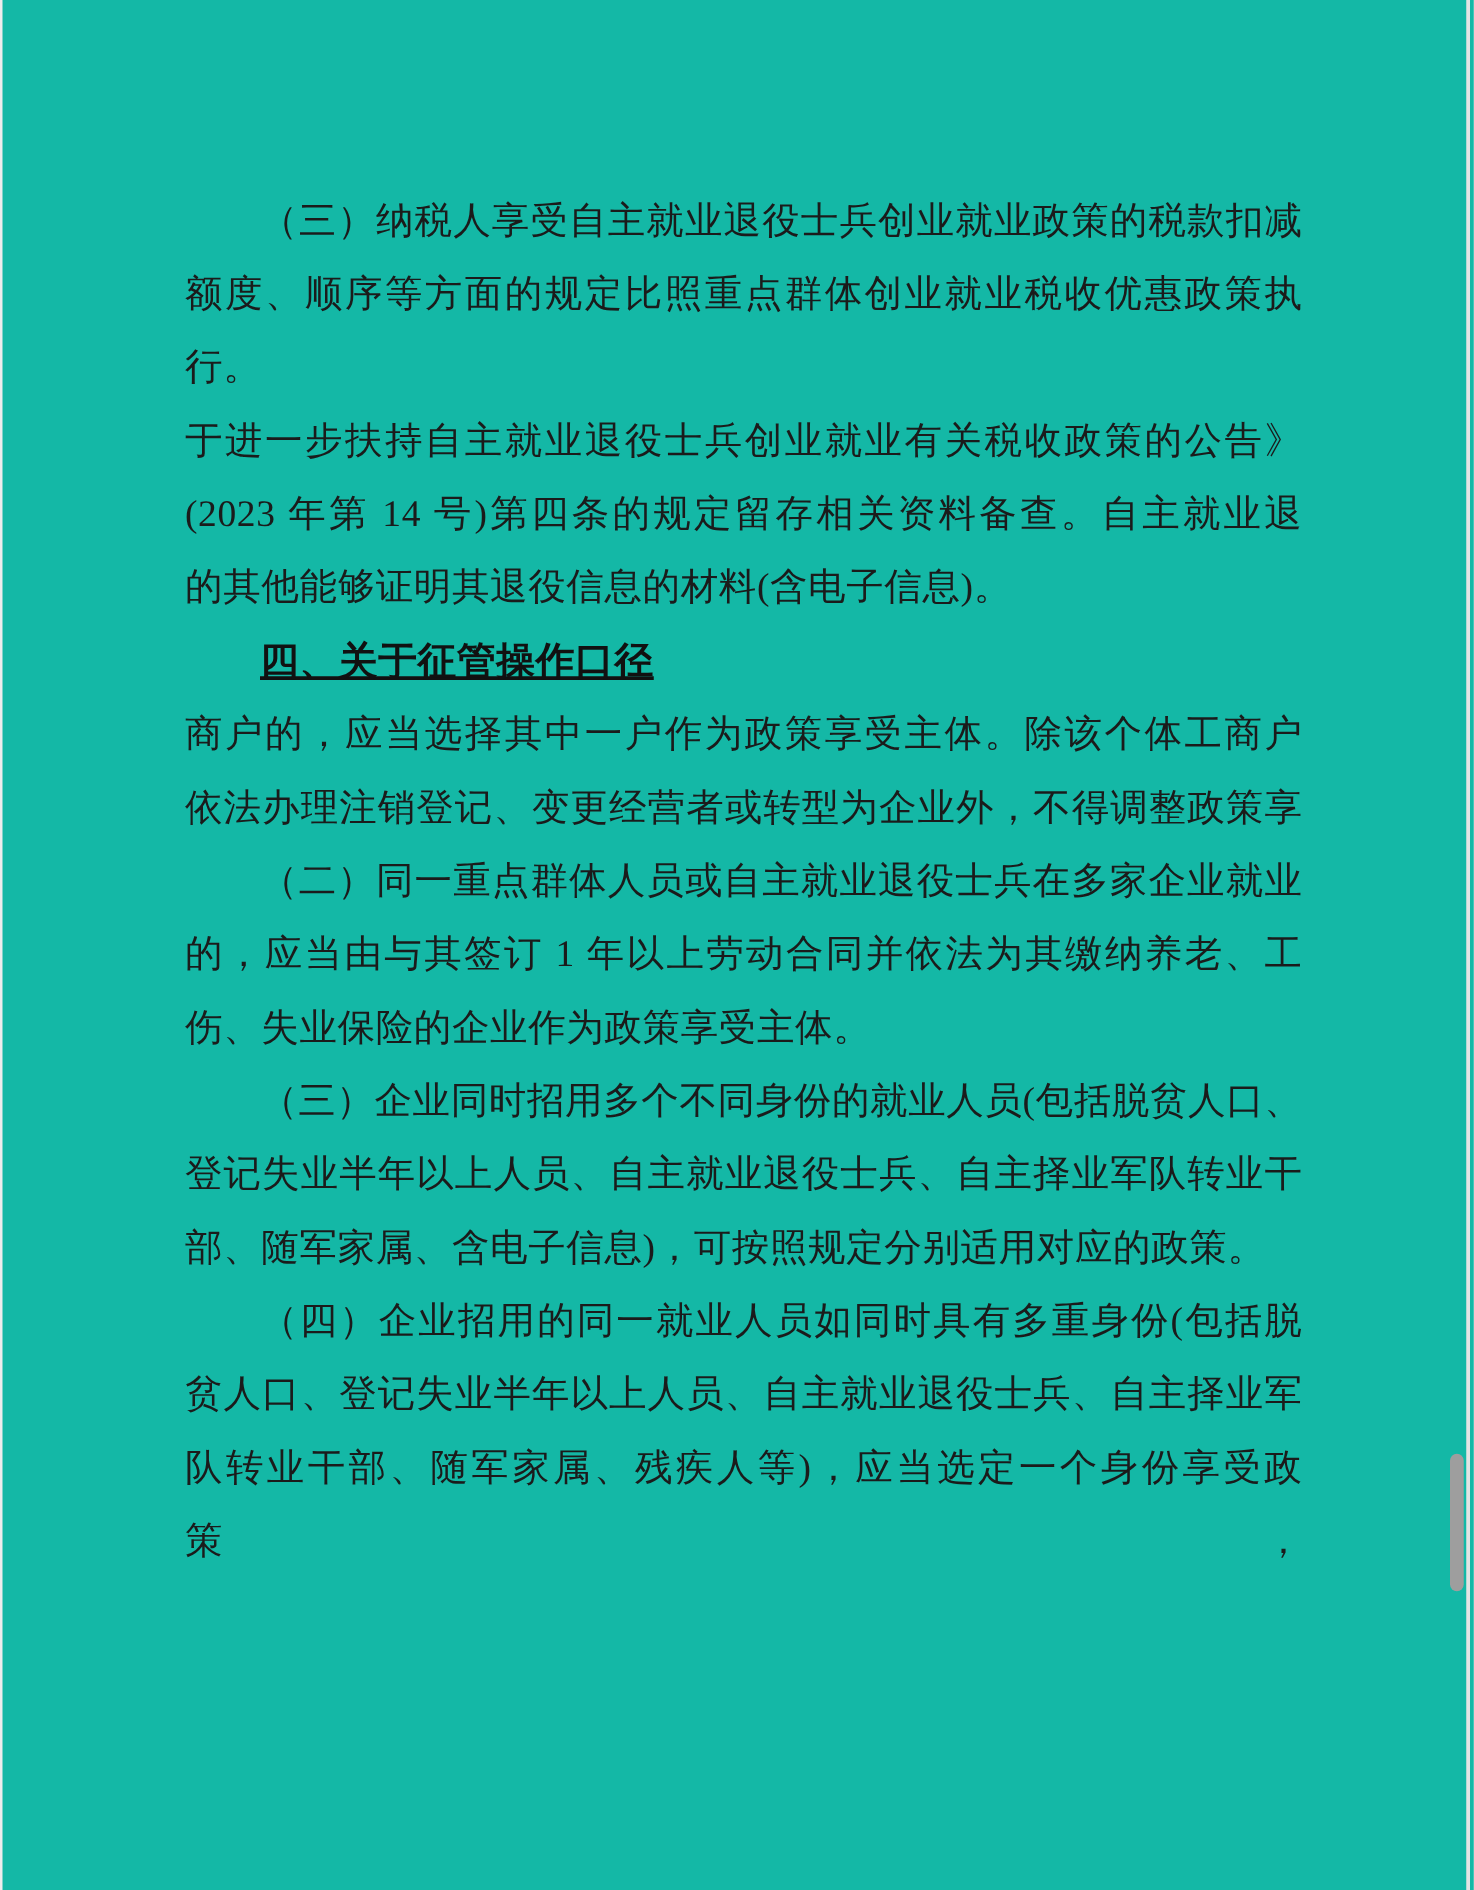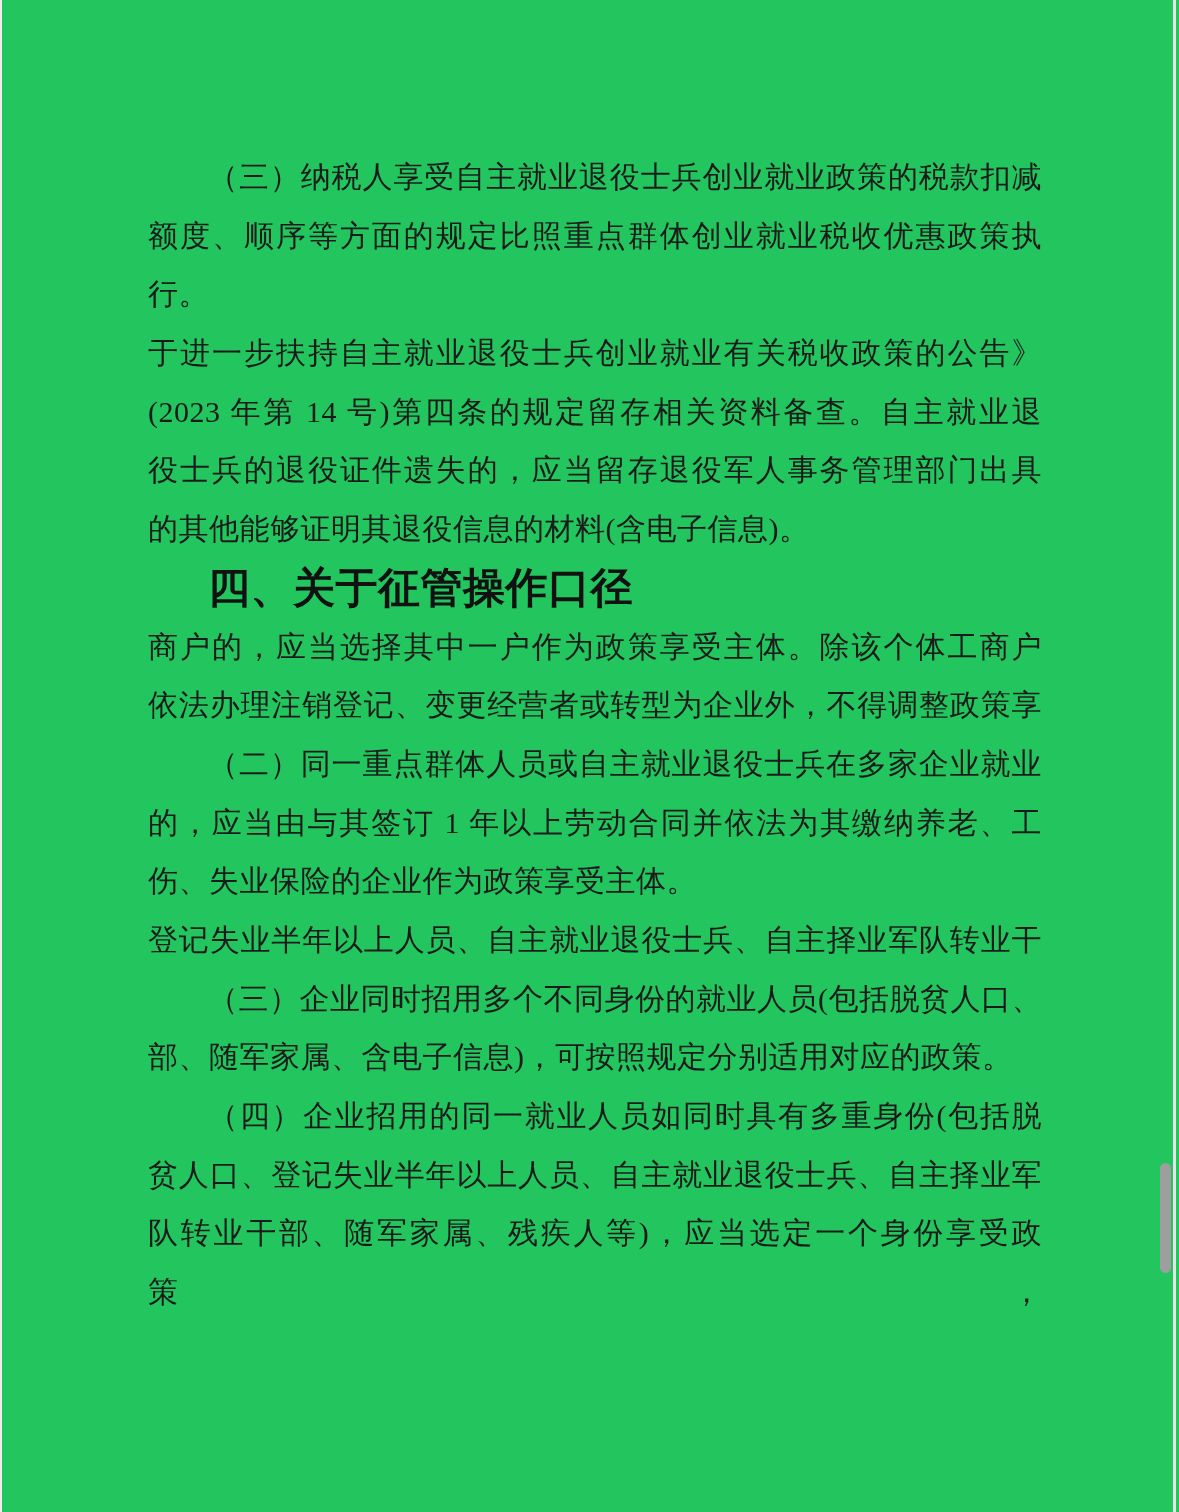--- a/index.html
+++ b/index.html
@@ -36,22 +36,23 @@
   .line.just {
     text-align-last: justify;
     white-space: normal;
   }
   .line.indent {
     padding-left: 60px;
   }
   .line.heading {
     font-family: "Liberation Sans", "DejaVu Sans", sans-serif;
     font-weight: 700;
-    font-size: 42px;
+    font-size: 31px;
     color: #111111;
+    text-decoration: underline;
   }
   .edge-left {
     position: absolute;
     left: 0; top: 0;
     width: 2px; height: 1512px;
   }
   .edge-right {
     position: absolute;
     left: 1173px; top: 0;
     width: 3px; height: 1512px;
@@ -61,37 +62,36 @@
     left: 1160px;
     top: 1163px;
     width: 11px;
     height: 110px;
     border-radius: 6px;
   }
 </style>
 </head>
 <body>
 
-<div class="page" style="background: #22c55e;">
+<div class="page" style="background: #14b8a6;">
   <div class="text-body" style="color: rgb(27, 27, 27);">
       <div class="line indent just">（三）纳税人享受自主就业退役士兵创业就业政策的税款扣减</div>
       <div class="line just">额度、顺序等方面的规定比照重点群体创业就业税收优惠政策执</div>
       <div class="line">行。</div>
       <div class="line just">于进一步扶持自主就业退役士兵创业就业有关税收政策的公告》</div>
       <div class="line just">(2023 年第 14 号)第四条的规定留存相关资料备查。自主就业退</div>
-      <div class="line just">役士兵的退役证件遗失的，应当留存退役军人事务管理部门出具</div>
       <div class="line">的其他能够证明其退役信息的材料(含电子信息)。</div>
       <div class="line indent heading">四、关于征管操作口径</div>
       <div class="line just">商户的，应当选择其中一户作为政策享受主体。除该个体工商户</div>
       <div class="line just">依法办理注销登记、变更经营者或转型为企业外，不得调整政策享</div>
       <div class="line indent just">（二）同一重点群体人员或自主就业退役士兵在多家企业就业</div>
       <div class="line just">的，应当由与其签订 1 年以上劳动合同并依法为其缴纳养老、工</div>
       <div class="line">伤、失业保险的企业作为政策享受主体。</div>
+      <div class="line indent just">（三）企业同时招用多个不同身份的就业人员(包括脱贫人口、</div>
       <div class="line just">登记失业半年以上人员、自主就业退役士兵、自主择业军队转业干</div>
-      <div class="line indent just">（三）企业同时招用多个不同身份的就业人员(包括脱贫人口、</div>
       <div class="line">部、随军家属、含电子信息)，可按照规定分别适用对应的政策。</div>
       <div class="line indent just">（四）企业招用的同一就业人员如同时具有多重身份(包括脱</div>
       <div class="line just">贫人口、登记失业半年以上人员、自主就业退役士兵、自主择业军</div>
       <div class="line just">队转业干部、随军家属、残疾人等)，应当选定一个身份享受政策，</div>
     </div>
   <div class="edge-left" style="background: rgb(237, 237, 237);"></div>
   <div class="edge-right" style="background: rgb(228, 228, 228);"></div>
   <div class="scroll-thumb" style="background: rgb(158, 158, 158);"></div>
 </div>
 

